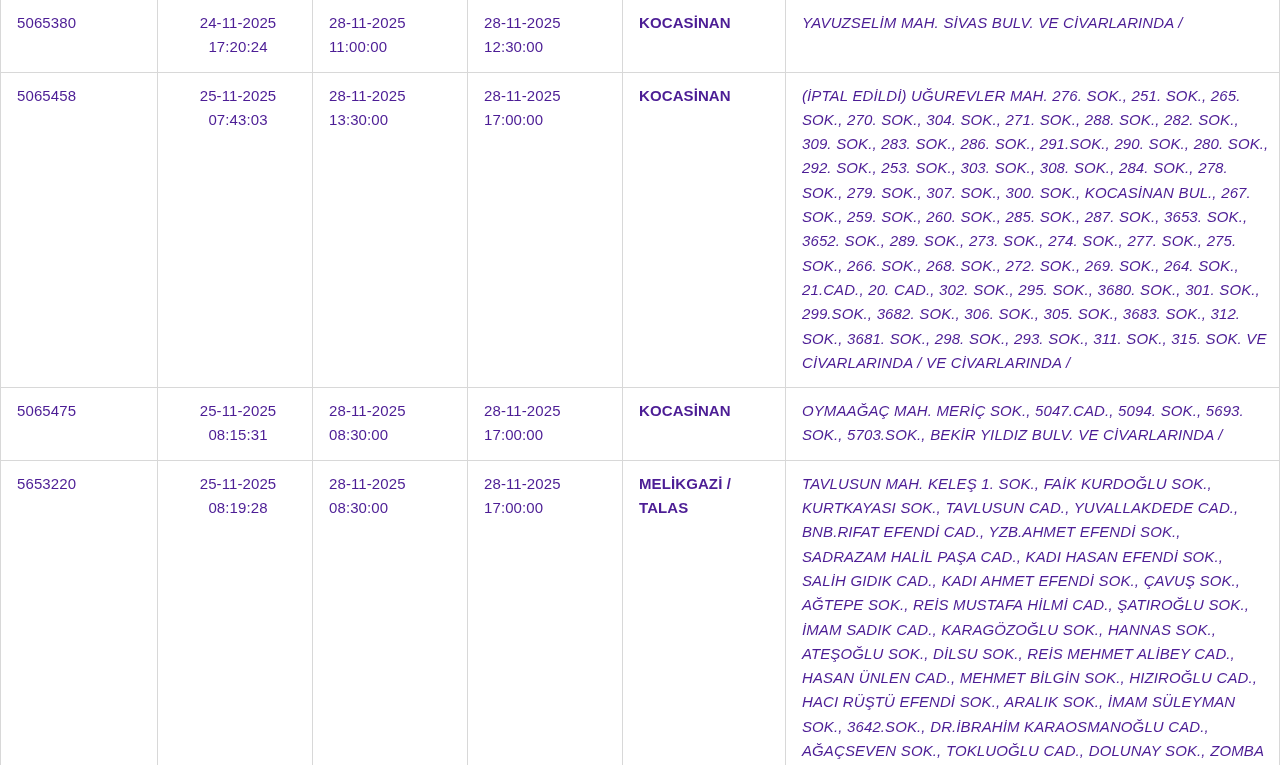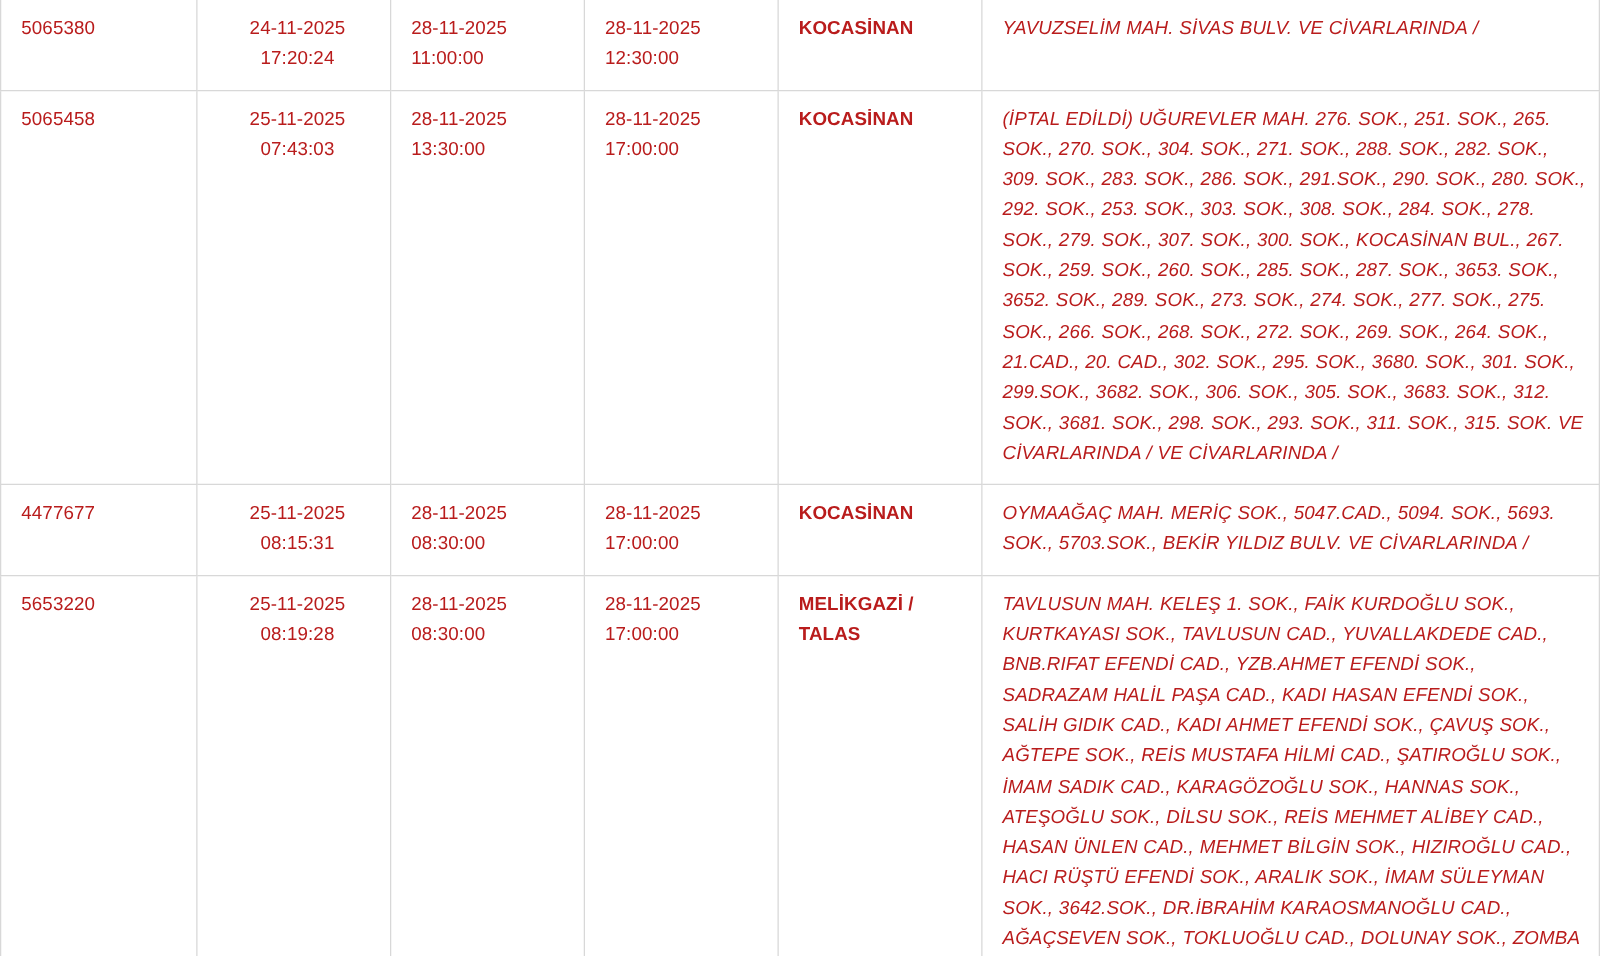--- a/index.html
+++ b/index.html
@@ -16,21 +16,21 @@
     border-collapse: collapse;
     table-layout: fixed;
     font-size: 15px;
   }
   .outage-table td {
     border: 1px solid #d8d8d8;
     vertical-align: top;
     padding: 11px 10px 12px 16px;
     line-height: 1.62;
     letter-spacing: 0.1px;
-    color: #b91c1c;
+    color: #4c1d95;
   }
   .outage-table tr:first-child td {
     border-top: none;
   }
   .col-id      { width: 130px; }
   .col-start   { width: 128px; text-align: center; }
   .col-from    { width: 128px; }
   .col-to      { width: 128px; }
   .col-region  { width: 136px; font-weight: bold; }
   .col-desc    { width: auto; padding-left: 14px; padding-right: 30px; }
@@ -97,21 +97,21 @@
         <span class="cell-line">KOCASİNAN</span>
         <span class="cell-line"></span>
       </td>
       <td class="col-desc">
         <span class="desc-text">(İPTAL EDİLDİ) UĞUREVLER MAH. 276. SOK., 251. SOK., 265. SOK., 270. SOK., 304. SOK., 271. SOK., 288. SOK., 282. SOK., 309. SOK., 283. SOK., 286. SOK., 291.SOK., 290. SOK., 280. SOK., 292. SOK., 253. SOK., 303. SOK., 308. SOK., 284. SOK., 278. SOK., 279. SOK., 307. SOK., 300. SOK., KOCASİNAN BUL., 267. SOK., 259. SOK., 260. SOK., 285. SOK., 287. SOK., 3653. SOK., 3652. SOK., 289. SOK., 273. SOK., 274. SOK., 277. SOK., 275. SOK., 266. SOK., 268. SOK., 272. SOK., 269. SOK., 264. SOK., 21.CAD., 20. CAD., 302. SOK., 295. SOK., 3680. SOK., 301. SOK., 299.SOK., 3682. SOK., 306. SOK., 305. SOK., 3683. SOK., 312. SOK., 3681. SOK., 298. SOK., 293. SOK., 311. SOK., 315. SOK. VE CİVARLARINDA / VE CİVARLARINDA /</span>
       </td>
     </tr>
 
     <tr>
       <td class="col-id">
-        <span class="cell-line">4477677</span>
+        <span class="cell-line">5065475</span>
       </td>
       <td class="col-start">
         <span class="cell-line">25-11-2025</span>
         <span class="cell-line">08:15:31</span>
       </td>
       <td class="col-from">
         <span class="cell-line">28-11-2025</span>
         <span class="cell-line">08:30:00</span>
       </td>
       <td class="col-to">

